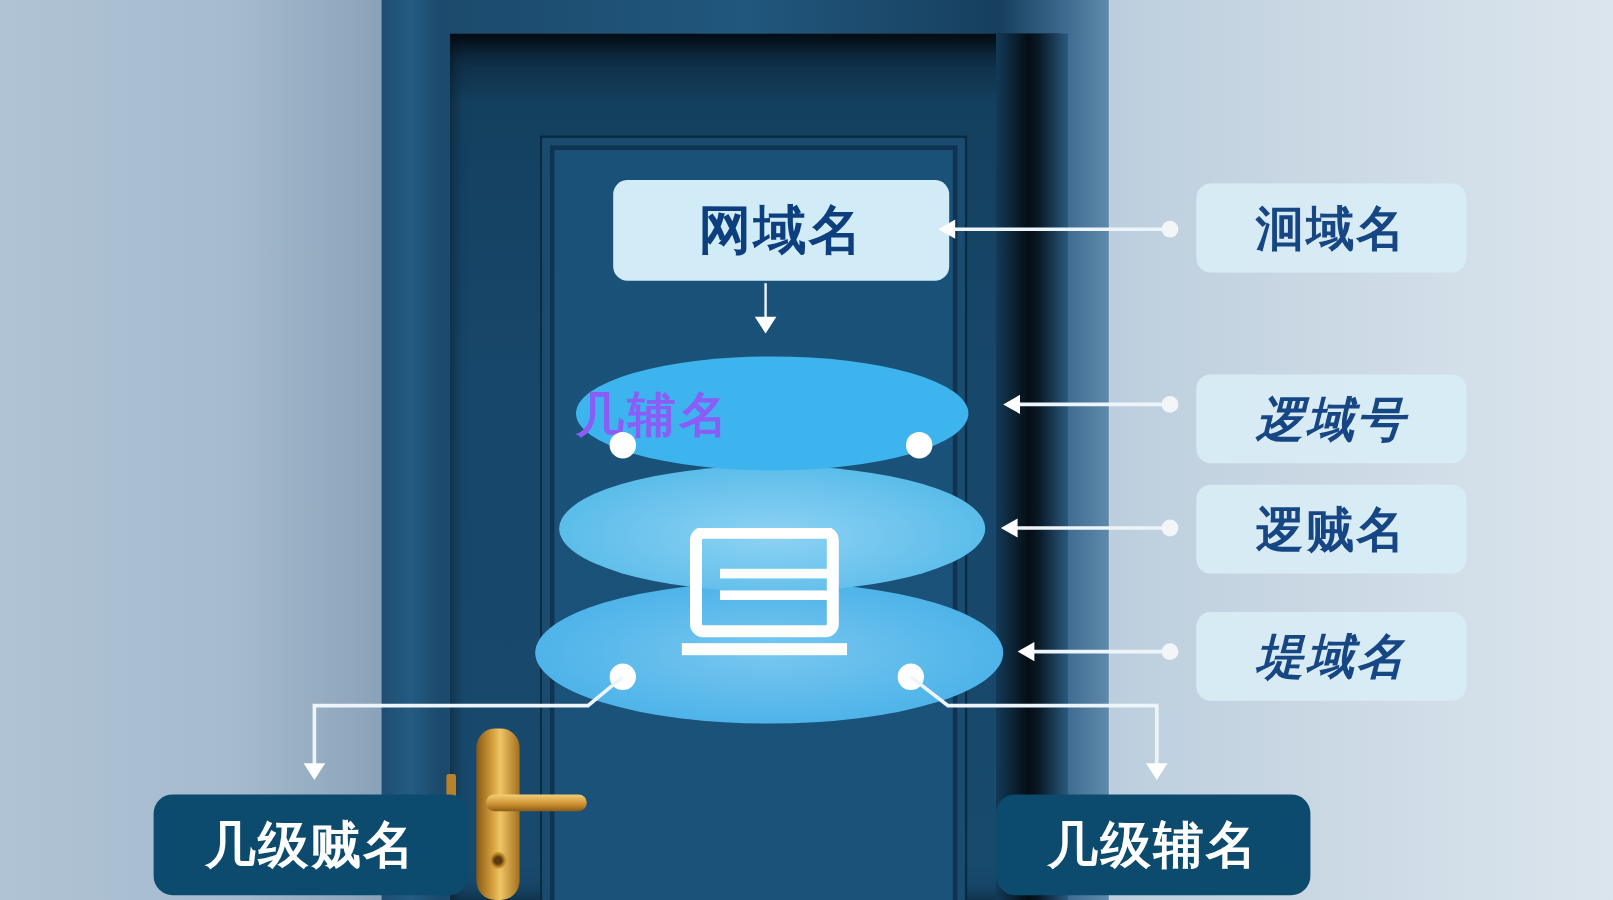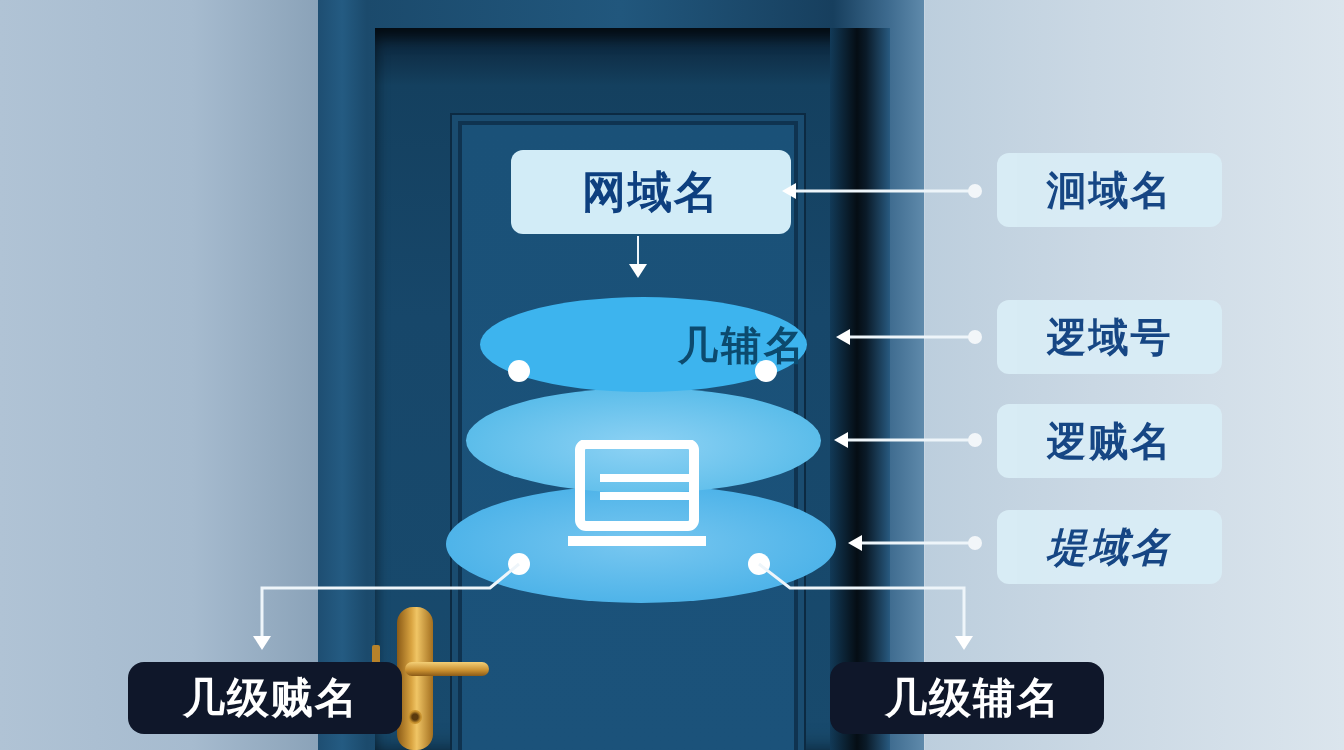--- a/index.html
+++ b/index.html
@@ -17,26 +17,26 @@
     box-shadow: inset 0 10px 14px rgba(0,0,0,0.55), inset -18px 0 22px rgba(0,0,0,0.55); }
   .door-edge { position:absolute; left:830px; top:28px; width:60px; height:722px;
     background: linear-gradient(90deg, #123a58 0%, #050d14 45%, #0a1a28 60%, #285a80 100%); }
   .panel { position:absolute; left:452px; top:115px; width:340px; height:635px;
     border:6px solid #1a4c70; box-shadow: inset 0 0 0 4px #0f3350, 0 0 0 2px #0c2a42;
     background: linear-gradient(180deg, #1a5178 0%, #1b527a 100%); }
   .box { position:absolute; border-radius:12px; display:flex; align-items:center; justify-content:center;
     font-weight:bold; color:#0d3f7f; font-size:40px; letter-spacing:2px; }
   .box-top { left:511px; top:150px; width:280px; height:84px; background:#d2ecf7; font-size:44px; }
   .box-r { left:997px; width:225px; height:74px; background:#d9edf6; font-size:40px; opacity:0.95; }
-  .box-b { background:#0f172a; color:#fff; height:72px; border-radius:16px; font-size:42px;padding-left:12px; }
+  .box-b { background:#0c4a6e; color:#fff; height:84px; border-radius:16px; font-size:42px; }
   .ellipse { position:absolute; border-radius:50%; }
   .e1 { left:480px; top:297px; width:327px; height:95px; background:#3db4ee; }
   .e2 { left:466px; top:388px; width:355px; height:105px; background: radial-gradient(ellipse at 50% 55%, #8ed2f4 0%, #5cbdea 70%, #4ab0e4 100%); }
   .e3 { left:446px; top:485px; width:390px; height:118px; background: radial-gradient(ellipse at 50% 50%, #78c7f0 0%, #49b1e8 80%, #3aa6e0 100%); }
-  .e-label { position:absolute; left:480px; top:318px; width:327px; text-align:right; color:#0c4a6e;
+  .e-label { position:absolute; left:480px; top:318px; width:327px; text-align:left; color:#8b5cf6;
     font-weight:bold; font-size:40px; letter-spacing:3px; }
   .dot { position:absolute; width:22px; height:22px; border-radius:50%; background:#fff; }
   .line { position:absolute; background:#eef5fa; }
   .arrow-l { position:absolute; width:0; height:0; border-top:8px solid transparent; border-bottom:8px solid transparent; border-right:14px solid #fff; }
   .arrow-d { position:absolute; width:0; height:0; border-left:9px solid transparent; border-right:9px solid transparent; border-top:14px solid #fff; }
   .monitor { position:absolute; left:568px; top:440px; width:138px; height:108px; }
   .handle-plate { position:absolute; left:397px; top:607px; width:36px; height:143px; border-radius:16px;
     background: linear-gradient(90deg, #8a5a16 0%, #d9a441 40%, #f0c565 55%, #a36f1f 100%); }
   .handle-bar { position:absolute; left:405px; top:662px; width:84px; height:14px; border-radius:7px;
     background: linear-gradient(180deg, #f3cf77 0%, #c98f2f 60%, #8b5b18 100%); }
@@ -97,21 +97,21 @@
 <div class="arrow-l" style="left:782px;top:183px;"></div>
 <div class="arrow-l" style="left:836px;top:329px;"></div>
 <div class="arrow-l" style="left:834px;top:432px;"></div>
 <div class="arrow-l" style="left:848px;top:535px;"></div>
 <div class="arrow-d" style="left:253px;top:636px;"></div>
 <div class="arrow-d" style="left:955px;top:636px;"></div>
 
 <div class="box box-r" style="top:153px;text-align:right;">
   <span>洄域名</span>
 </div>
-<div class="box box-r" style="top:300px;">
+<div class="box box-r" style="top:312px;font-style:italic;">
   <span>逻域号</span>
 </div>
 <div class="box box-r" style="top:404px;font-family:Liberation Mono, monospace;">
   <span>逻贼名</span>
 </div>
 <div class="box box-r" style="top:510px;font-style:italic;">
   <span>堤域名</span>
 </div>
 
 <div class="box box-b" style="left:128px;top:662px;width:262px;">

